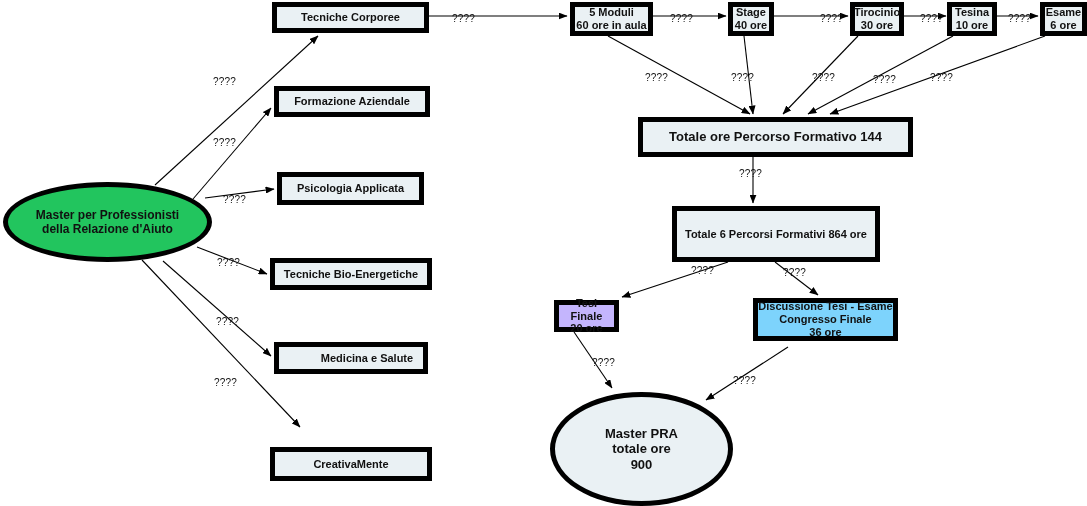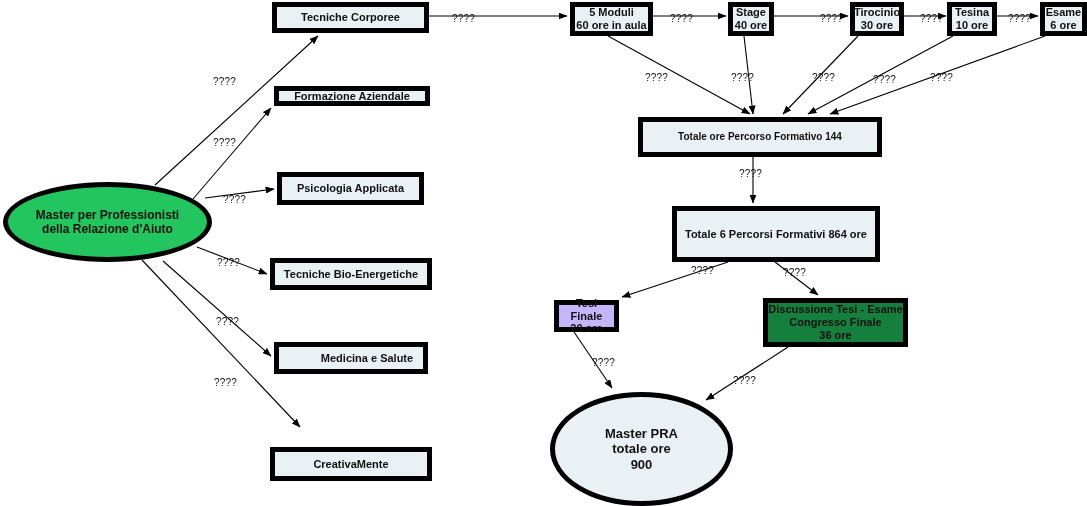--- a/index.html
+++ b/index.html
@@ -81,40 +81,40 @@
         <line x1="728" y1="262" x2="622" y2="297" stroke="#000000" stroke-width="1.1" marker-end="url(#arrowhead)"></line>
         <line x1="775" y1="262" x2="818" y2="295" stroke="#000000" stroke-width="1.1" marker-end="url(#arrowhead)"></line>
         <line x1="574" y1="332" x2="612" y2="388" stroke="#000000" stroke-width="1.1" marker-end="url(#arrowhead)"></line>
         <line x1="788" y1="347" x2="706" y2="400" stroke="#000000" stroke-width="1.1" marker-end="url(#arrowhead)"></line>
       </g>
   </svg>
   <div id="node-layer">
       <div class="node ellipse" style="left: 3px; top: 182px; width: 209px; height: 80px; font-size: 12px; background: #22c55e; border-color: rgb(0, 0, 0);">Master per Professionisti
 della Relazione d'Aiuto</div>
       <div class="node" style="left: 272px; top: 2px; width: 157px; height: 31px; font-size: 11px; background: rgb(234, 241, 244); border-color: rgb(0, 0, 0);">Tecniche Corporee</div>
-      <div class="node" style="left: 274px; top: 86px; width: 156px; height: 20px; font-size: 11px; background: rgb(234, 241, 244); border-color: rgb(0, 0, 0);">Formazione Aziendale</div>
+      <div class="node" style="left: 274px; top: 86px; width: 156px; height: 31px; font-size: 11px; background: rgb(234, 241, 244); border-color: rgb(0, 0, 0);">Formazione Aziendale</div>
       <div class="node" style="left: 277px; top: 172px; width: 147px; height: 33px; font-size: 11px; background: rgb(234, 241, 244); border-color: rgb(0, 0, 0);">Psicologia Applicata</div>
       <div class="node" style="left: 270px; top: 258px; width: 162px; height: 32px; font-size: 11px; background: rgb(234, 241, 244); border-color: rgb(0, 0, 0);">Tecniche Bio-Energetiche</div>
       <div class="node" style="left: 274px; top: 342px; width: 154px; height: 32px; font-size: 11px; background: rgb(234, 241, 244); border-color: rgb(0, 0, 0); padding-left: 32px;">Medicina e Salute</div>
       <div class="node" style="left: 270px; top: 429px; width: 162px; height: 34px; font-size: 11px; background: rgb(234, 241, 244); border-color: rgb(0, 0, 0); margin-top: 18px;">CreativaMente</div>
       <div class="node" style="left: 570px; top: 2px; width: 83px; height: 34px; font-size: 11px; background: rgb(234, 241, 244); border-color: rgb(0, 0, 0);">5 Moduli
 60 ore in aula</div>
       <div class="node" style="left: 728px; top: 2px; width: 46px; height: 34px; font-size: 11px; background: rgb(234, 241, 244); border-color: rgb(0, 0, 0);">Stage
 40 ore</div>
       <div class="node" style="left: 850px; top: 2px; width: 54px; height: 34px; font-size: 11px; background: rgb(234, 241, 244); border-color: rgb(0, 0, 0);">Tirocinio
 30 ore</div>
       <div class="node" style="left: 947px; top: 2px; width: 50px; height: 34px; font-size: 11px; background: rgb(234, 241, 244); border-color: rgb(0, 0, 0);">Tesina
 10 ore</div>
       <div class="node" style="left: 1040px; top: 2px; width: 47px; height: 34px; font-size: 11px; background: rgb(234, 241, 244); border-color: rgb(0, 0, 0);">Esame
 6 ore</div>
-      <div class="node" style="left: 638px; top: 117px; width: 244px; height: 40px; font-size: 10px; background: rgb(234, 241, 244); border-color: rgb(0, 0, 0); text-align: center;">Totale ore Percorso Formativo 144</div>
+      <div class="node" style="left: 638px; top: 117px; width: 275px; height: 40px; font-size: 13px; background: rgb(234, 241, 244); border-color: rgb(0, 0, 0); text-align: center;">Totale ore Percorso Formativo 144</div>
       <div class="node" style="left: 652px; top: 206px; width: 208px; height: 56px; font-size: 11px; background: rgb(234, 241, 244); border-color: rgb(0, 0, 0); margin-left: 20px;">Totale 6 Percorsi Formativi 864 ore</div>
       <div class="node" style="left: 554px; top: 300px; width: 65px; height: 32px; font-size: 11px; background: #c4b5fd; border-color: rgb(0, 0, 0); text-align: center;">Tesi Finale
 20 ore</div>
-      <div class="node" style="left: 753px; top: 298px; width: 145px; height: 49px; font-size: 11px; background: #15803d; border-color: rgb(0, 0, 0); margin-left: 10px;">Discussione Tesi - Esame
+      <div class="node" style="left: 753px; top: 298px; width: 145px; height: 43px; font-size: 11px; background: #7dd3fc; border-color: rgb(0, 0, 0);">Discussione Tesi - Esame
 Congresso Finale
 36 ore</div>
       <div class="node ellipse" style="left: 550px; top: 392px; width: 183px; height: 114px; font-size: 13px; background: rgb(234, 241, 244); border-color: rgb(0, 0, 0);">Master PRA
 totale ore
 900</div>
     </div>
   <div id="label-layer">
       <div class="edge-label" style="left: 213px; top: 76px;">????</div>
       <div class="edge-label" style="left: 213px; top: 137px;">????</div>
       <div class="edge-label" style="left: 223px; top: 194px;">????</div>

